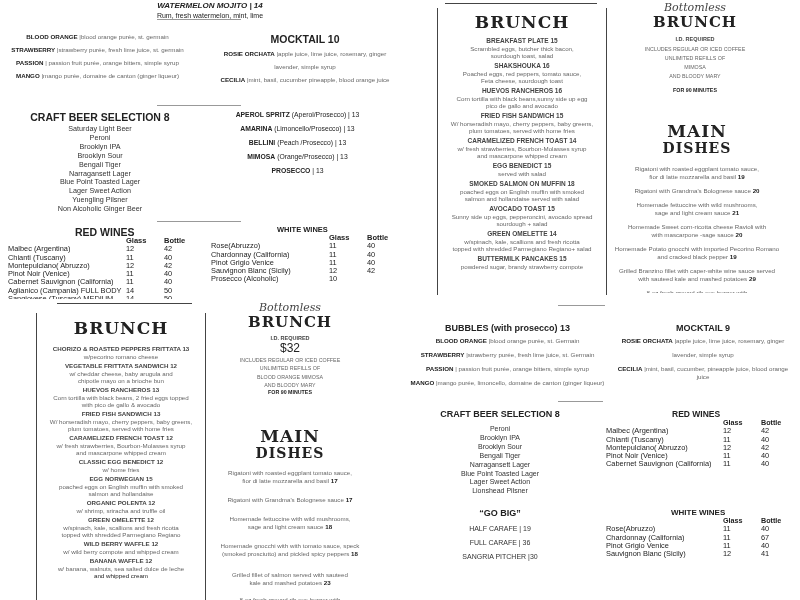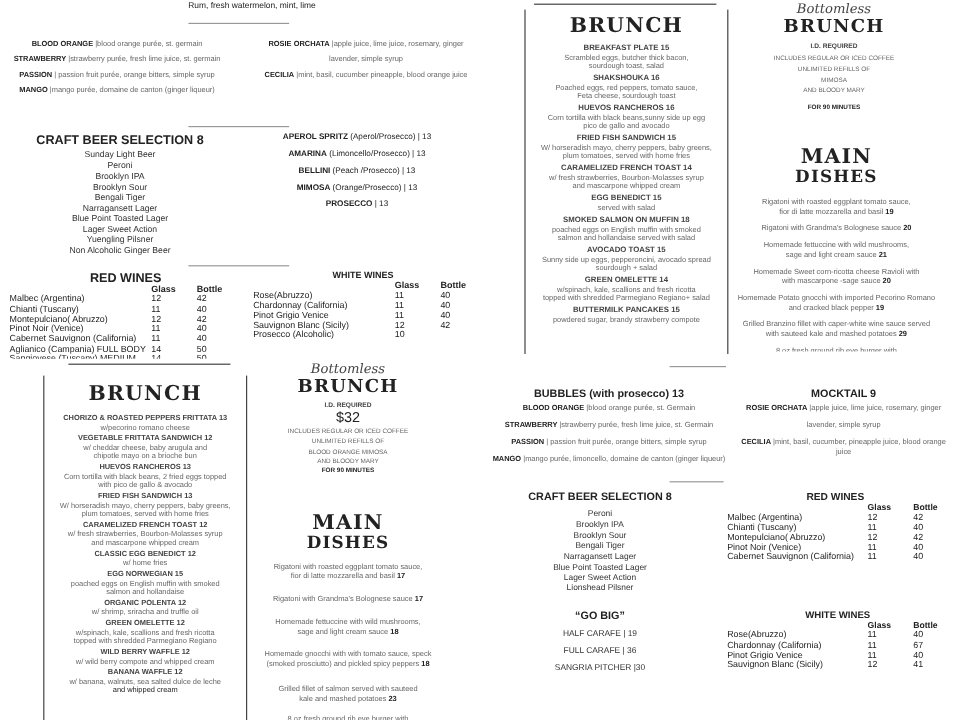--- a/index.html
+++ b/index.html
@@ -18,43 +18,45 @@
   .panel { position:absolute; border:1.5px solid #444; border-top:none; border-bottom:none; }
   .panel-top { position:absolute; border-top:1.5px solid #444; }
   .wtab { position:absolute; font-size:7.4px; line-height:8.3px; color:#222; }
   .wtab .row { display:flex; }
   .item { margin-bottom:3px; }
 </style>
 </head>
 <body>
 
 <div class="abs c" style="left:100px;top:1px;width:220px;">
+  <div class="b" style="font-size:8px;font-style:italic;line-height:10px;">WATERMELON MOJITO | 14</div>
   <div class="s7">Rum, fresh watermelon, mint, lime</div>
 </div>
 <div class="rule" style="left:157px;top:19px;width:84px;"></div>
 
 <div class="abs c" style="left:0px;top:33px;width:195px;">
   <div class="s6" style="margin-bottom:5px;"><span class="b">BLOOD ORANGE</span><span class="gray"> |blood orange purée, st. germain</span></div>
   <div class="s6" style="margin-bottom:5px;"><span class="b">STRAWBERRY</span><span class="gray"> |strawberry purée, fresh lime juice, st. germain</span></div>
   <div class="s6" style="margin-bottom:5px;"><span class="b">PASSION</span><span class="gray"> | passion fruit purée, orange bitters, simple syrup</span></div>
   <div class="s6"><span class="b">MANGO</span><span class="gray">  |mango purée, domaine de canton (ginger liqueur)</span></div>
 </div>
 
 <div class="abs c" style="left:205px;top:33px;width:200px;">
+  <div class="h" style="margin-bottom:5px;">MOCKTAIL  10</div>
   <div class="s6" style="margin-bottom:5px;"><span class="b">ROSIE ORCHATA</span><span class="gray"> |apple juice, lime juice, rosemary, ginger</span></div>
   <div class="s6 gray" style="margin-bottom:5px;">lavender, simple syrup</div>
   <div class="s6"><span class="b">CECILIA</span><span class="gray"> |mint, basil, cucumber pineapple, blood orange juice</span></div>
 </div>
 
 <div class="rule" style="left:157px;top:105px;width:84px;"></div>
 
 <div class="abs c" style="left:20px;top:111px;width:160px;">
   <div class="h" style="margin-bottom:2px;">CRAFT BEER SELECTION 8</div>
   <div style="font-size:7.2px;line-height:8.9px;color:#333;">
-    <div>Sunday Light Beer</div>
+    <div>Saturday Light Beer</div>
     <div>Peroni</div>
     <div>Brooklyn IPA</div>
     <div>Brooklyn Sour</div>
     <div>Bengali Tiger</div>
     <div>Narragansett Lager</div>
     <div>Blue Point Toasted Lager</div>
     <div>Lager Sweet Action</div>
     <div>Yuengling Pilsner</div>
     <div>Non Alcoholic Ginger Beer</div>
   </div>

